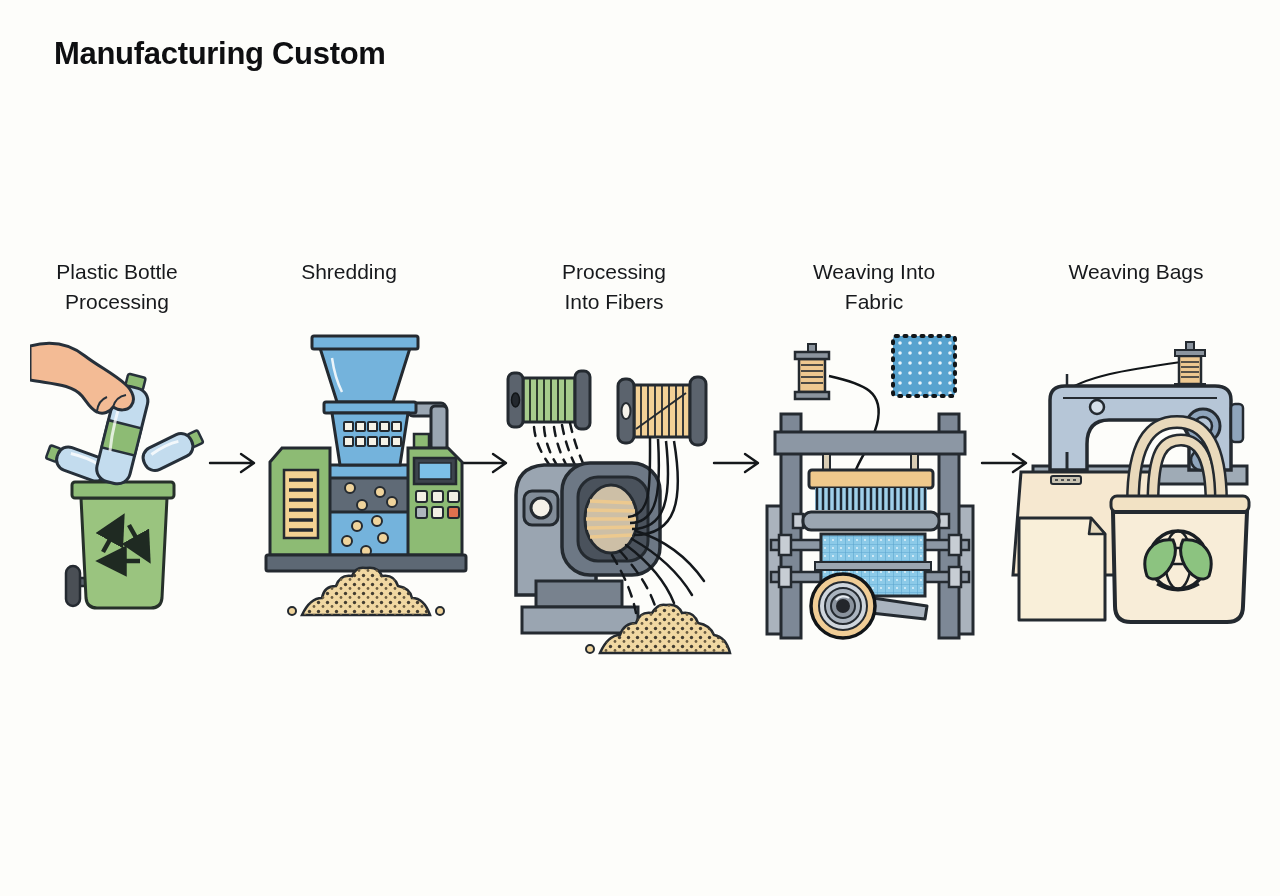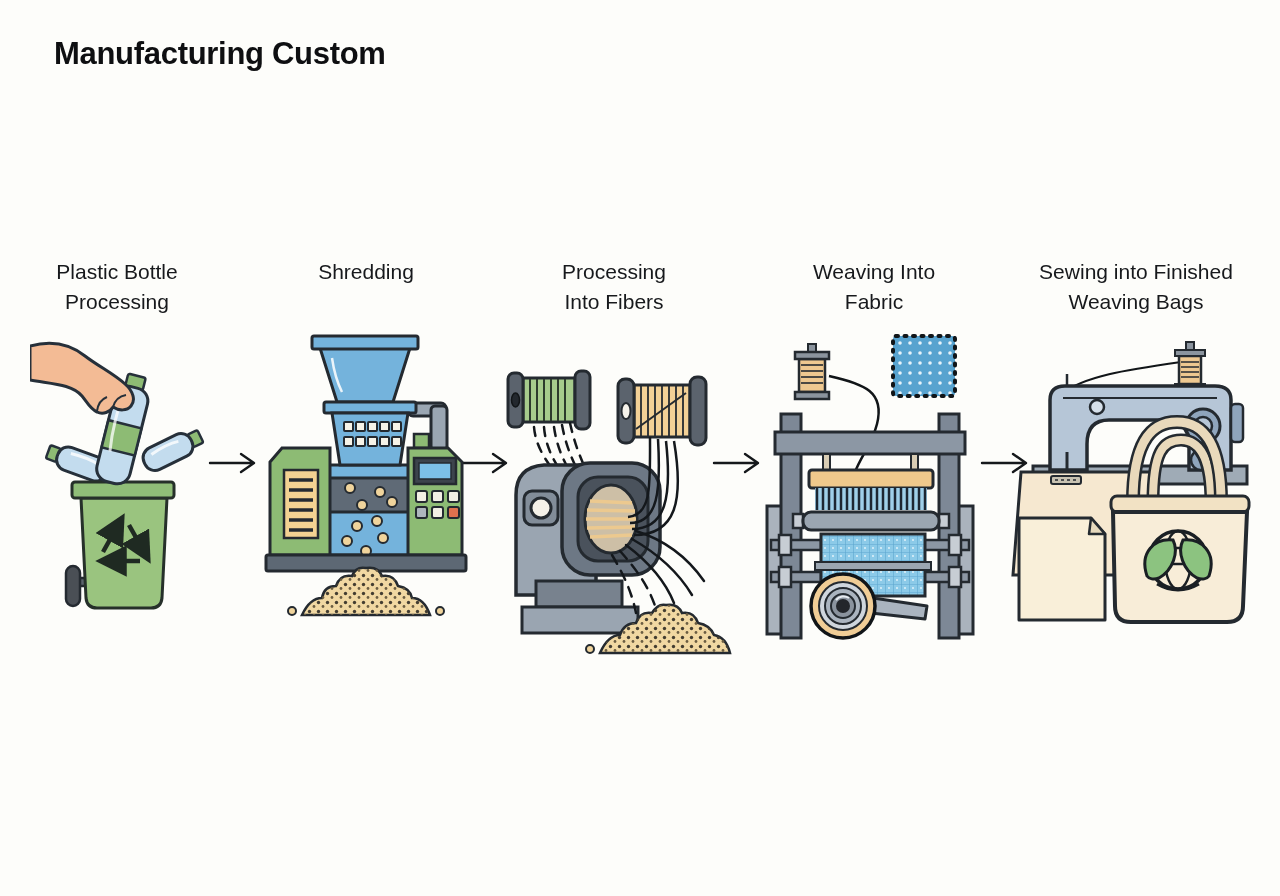--- a/index.html
+++ b/index.html
@@ -17,33 +17,32 @@
 <body>
 
 <div class="canvas">
 
   <div class="page-title">Manufacturing Custom</div>
 
   <div class="step-label" style="left:27px; width:180px;">
     <span>Plastic Bottle</span>
     <span>Processing</span>
   </div>
-  <div class="step-label" style="left:276px; width:180px;">
+  <div class="step-label" style="left:259px; width:180px;">
     <span>Shredding</span>
   </div>
   <div class="step-label" style="left:799px; width:150px;">
     <span>Weaving Into</span>
     <span>Fabric</span>
   </div>
   <div class="step-label" style="left:549px; width:130px;">
     <span>Processing</span>
     <span>Into Fibers</span>
   </div>
   <div class="step-label" style="left:1028px; width:216px;">
-    <span>Sewing into Finished</span>
     <span>Weaving Bags</span>
   </div>
 
   <svg class="arrow" style="left:208px;" viewBox="0 0 54 22">
     <path d="M2,11 H44 M33,2 L46,11 L33,20" fill="none" stroke="#15181b" stroke-width="2.4" stroke-linecap="round" stroke-linejoin="round"></path>
   </svg>
   <svg class="arrow" style="left:460px;" viewBox="0 0 54 22">
     <path d="M2,11 H44 M33,2 L46,11 L33,20" fill="none" stroke="#15181b" stroke-width="2.4" stroke-linecap="round" stroke-linejoin="round"></path>
   </svg>
   <svg class="arrow" style="left:712px;" viewBox="0 0 54 22">

